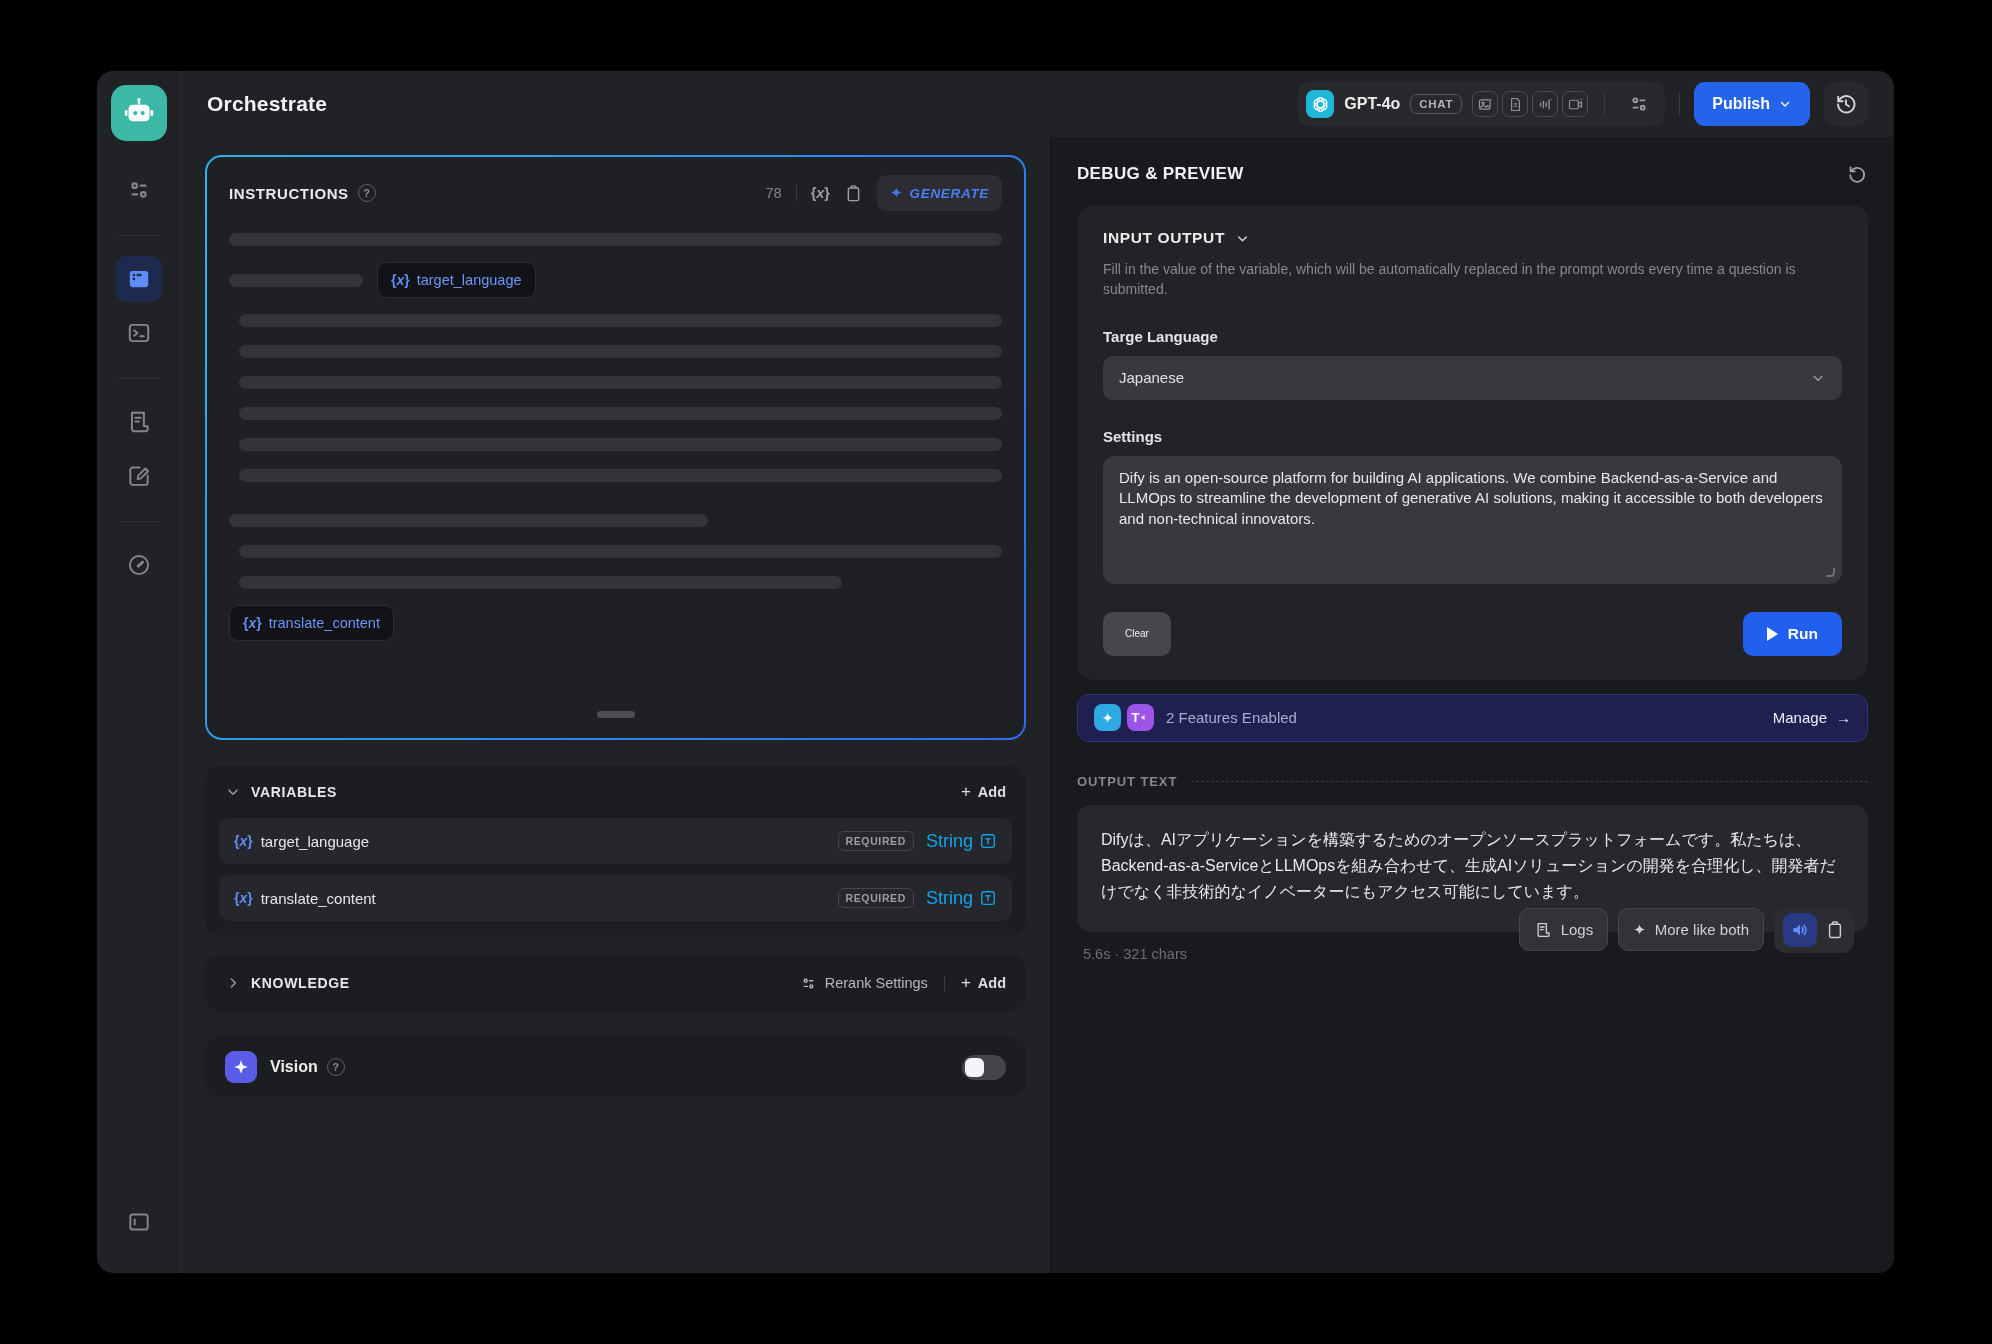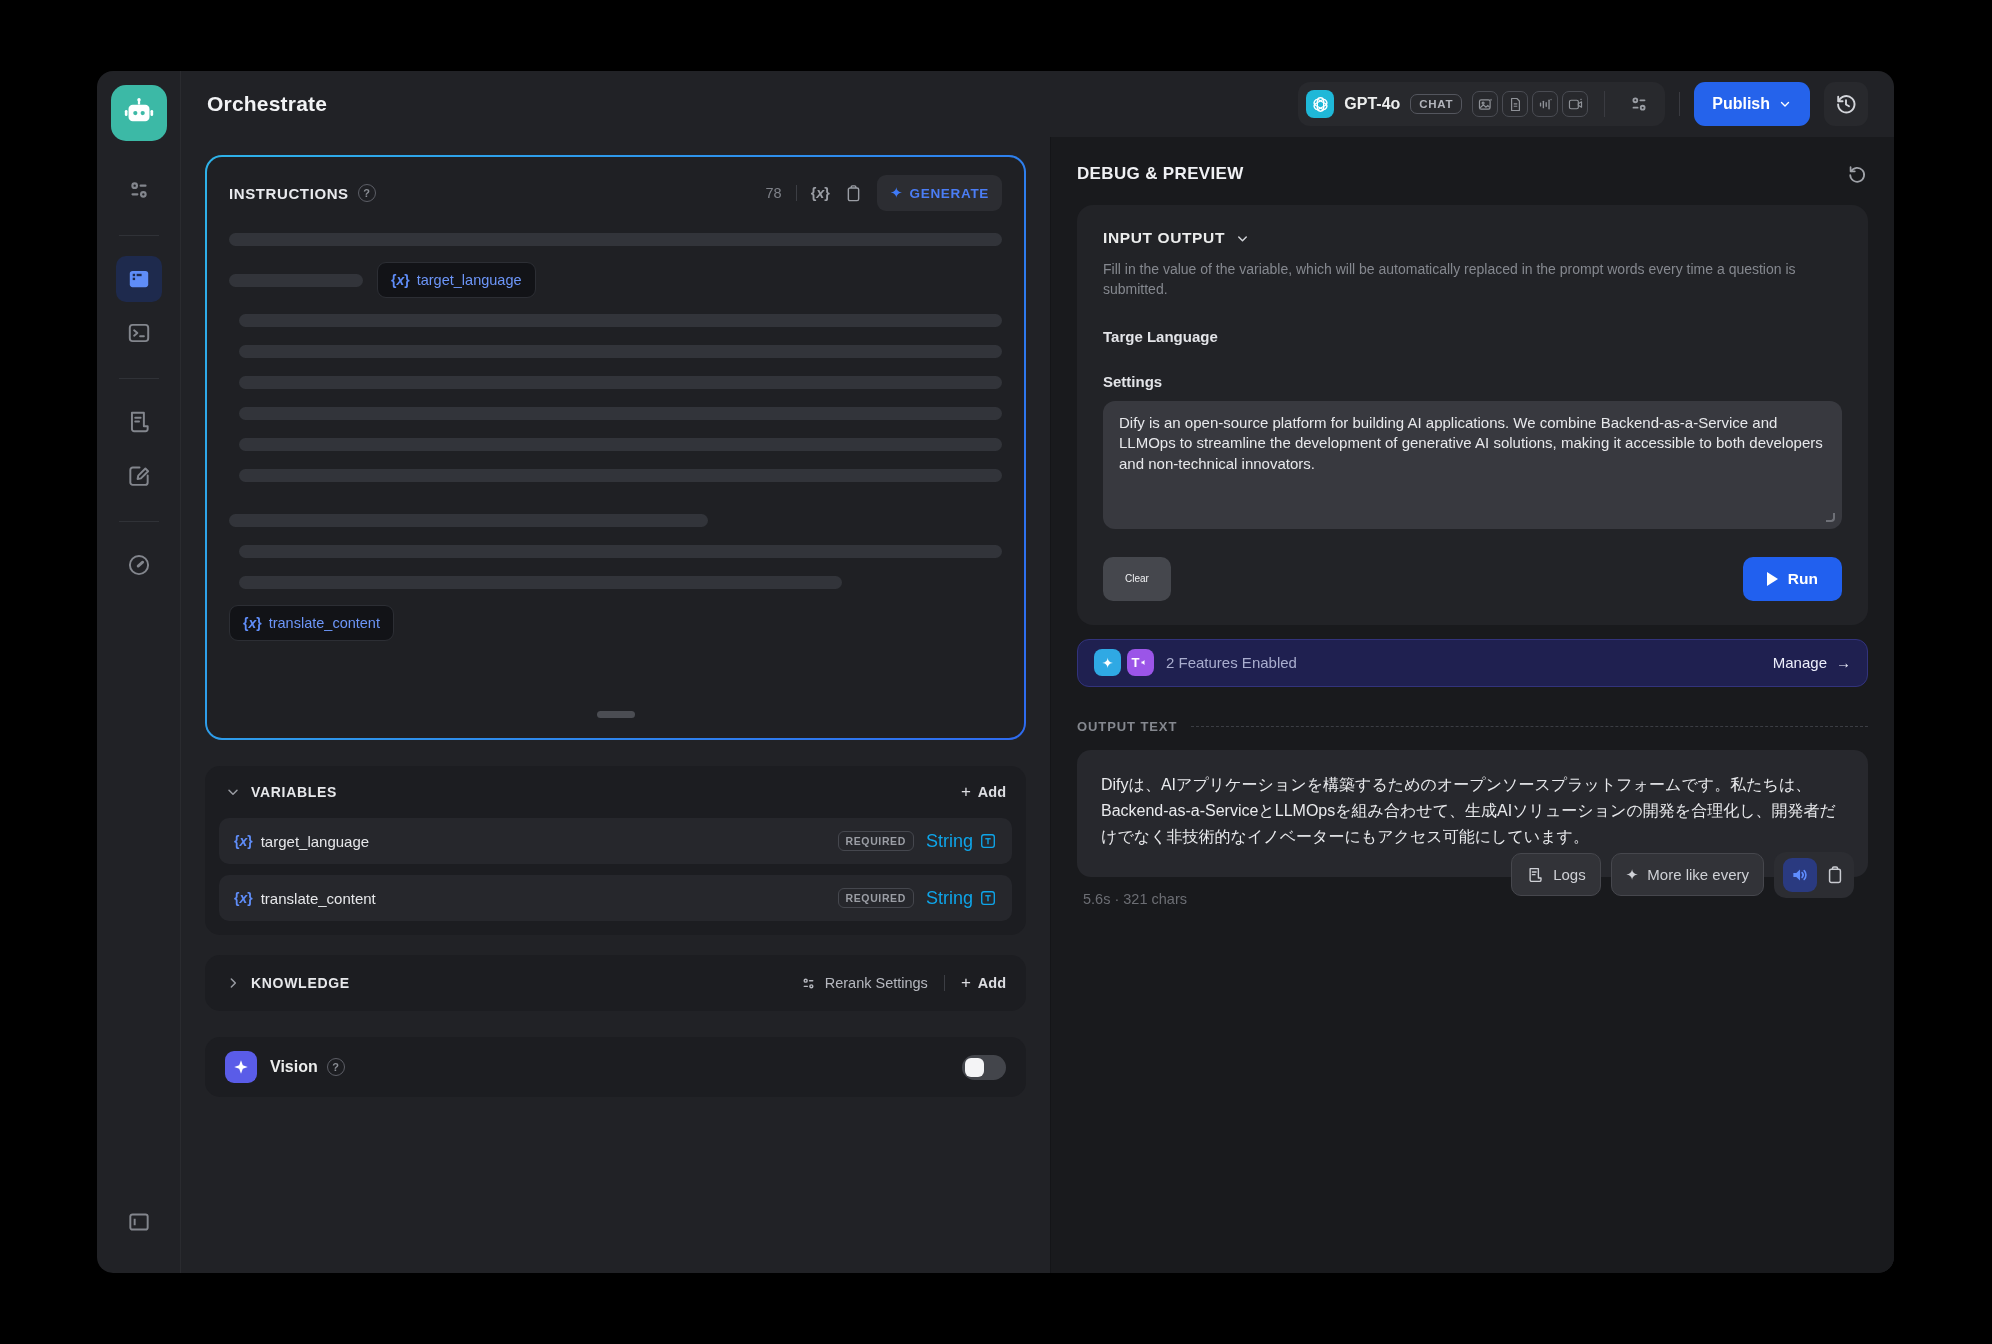--- a/index.html
+++ b/index.html
@@ -61,21 +61,21 @@
   .ins-tools { margin-left:auto; display:flex; align-items:center; gap:14px; }
   .char-count { font-size:14.5px; color:#7f8289; }
   .tool-sep { width:1px; height:16px; background:#3c3e44; }
   .xicon { font-size:14.5px; font-weight:600; color:#9b9ea5; }
   .xicon i { font-style:italic; }
   .tool-clip { color:#9b9ea5; display:flex; }
   .tool-clip svg { width:19px; height:19px; }
   .generate-btn { display:flex; align-items:center; gap:7px; background:#2c2d32; border:none; border-radius:9px;
     height:36px; padding:0 13px; cursor:pointer; }
   .generate-btn .spark { color:#3f7af7; font-size:15px; }
-  .generate-btn .lbl { color:#4b7df5; font-size:13.5px; font-weight:700; letter-spacing:.05em; }
+  .generate-btn .lbl { color:#4b7df5; font-size:13.5px; font-weight:700; letter-spacing:.05em;font-style:italic; }
   .ins-body { flex:1; padding:16px 22px 10px; display:flex; flex-direction:column; }
   .skel { height:13px; border-radius:7px; background:#32343a; }
   .skel-row { display:flex; align-items:center; gap:14px; }
   .var-chip { display:inline-flex; align-items:center; gap:7px; background:#121317; border:1px solid #2c2e34;
     border-radius:9px; height:36px; padding:0 13px; }
   .var-chip .vx { color:#5f8df8; font-size:14px; font-weight:700; }
   .var-chip .vx i, .vrow-left .vx i { font-style:italic; }
   .var-chip .vname { color:#6d96f9; font-size:14.5px; }
   .drag-handle { width:38px; height:7px; border-radius:4px; background:#4b4d53; margin:12px auto 10px; }
   
@@ -474,20 +474,28 @@
         <div class="input-card">
           <div class="if-head">
             <span class="if-title">INPUT OUTPUT</span>
             <svg width="15" height="15" viewBox="0 0 24 24" fill="none" stroke="#cfd1d6" stroke-width="2.4" stroke-linecap="round" stroke-linejoin="round">
               <polyline points="6,9.5 12,15.5 18,9.5"></polyline>
             </svg>
           </div>
           <div class="if-desc">Fill in the value of the variable, which will be automatically replaced in the prompt words every time a question is submitted.</div>
 
           <div class="field-label">Targe Language</div>
+          <div class="select">
+            <span class="val">Japanese</span>
+            <span class="sel-chev">
+              <svg width="16" height="16" viewBox="0 0 24 24" fill="none" stroke="currentColor" stroke-width="2.2" stroke-linecap="round" stroke-linejoin="round">
+                <polyline points="6,9.5 12,15.5 18,9.5"></polyline>
+              </svg>
+            </span>
+          </div>
 
           <div class="field-label">Settings</div>
           <div class="ta-wrap">
             <textarea class="content-input" style="">Dify is an open-source platform for building AI applications. We combine Backend-as-a-Service and LLMOps to streamline the development of generative AI solutions, making it accessible to both developers and non-technical innovators.</textarea>
             <span class="resize-glyph"></span>
           </div>
 
           <div class="run-row">
             <button class="clear-btn">Clear</button>
             <button class="run-btn">
@@ -525,21 +533,21 @@
             <span class="act-pill">
               <svg viewBox="0 0 24 24" fill="none" stroke="currentColor" stroke-width="1.8" stroke-linecap="round" stroke-linejoin="round">
                 <path d="M5.5 3.5h11v12.5h3.5v2.5a2 2 0 0 1-2 2h-10.5a2 2 0 0 1-2-2z"></path>
                 <line x1="8.5" y1="8" x2="13.5" y2="8"></line>
                   <line x1="8.5" y1="11.5" x2="12" y2="11.5"></line>
               </svg>
               <span>Logs</span>
             </span>
             <span class="act-pill">
               <span class="spark">✦</span>
-              <span>More like every</span>
+              <span>More like both</span>
             </span>
             <span class="audio-pill">
               <span class="speak-btn">
                 <svg viewBox="0 0 24 24">
                   <path d="M4 9.5v5h3.5L12 18.5v-13L7.5 9.5z" fill="currentColor"></path>
                   <path d="M14.5 9.2a4 4 0 0 1 0 5.6" stroke="currentColor" stroke-width="1.9" fill="none" stroke-linecap="round"></path>
                   <path d="M17 6.8a7.4 7.4 0 0 1 0 10.4" stroke="currentColor" stroke-width="1.9" fill="none" stroke-linecap="round"></path>
                 </svg>
               </span>
               <span class="copy-btn">

